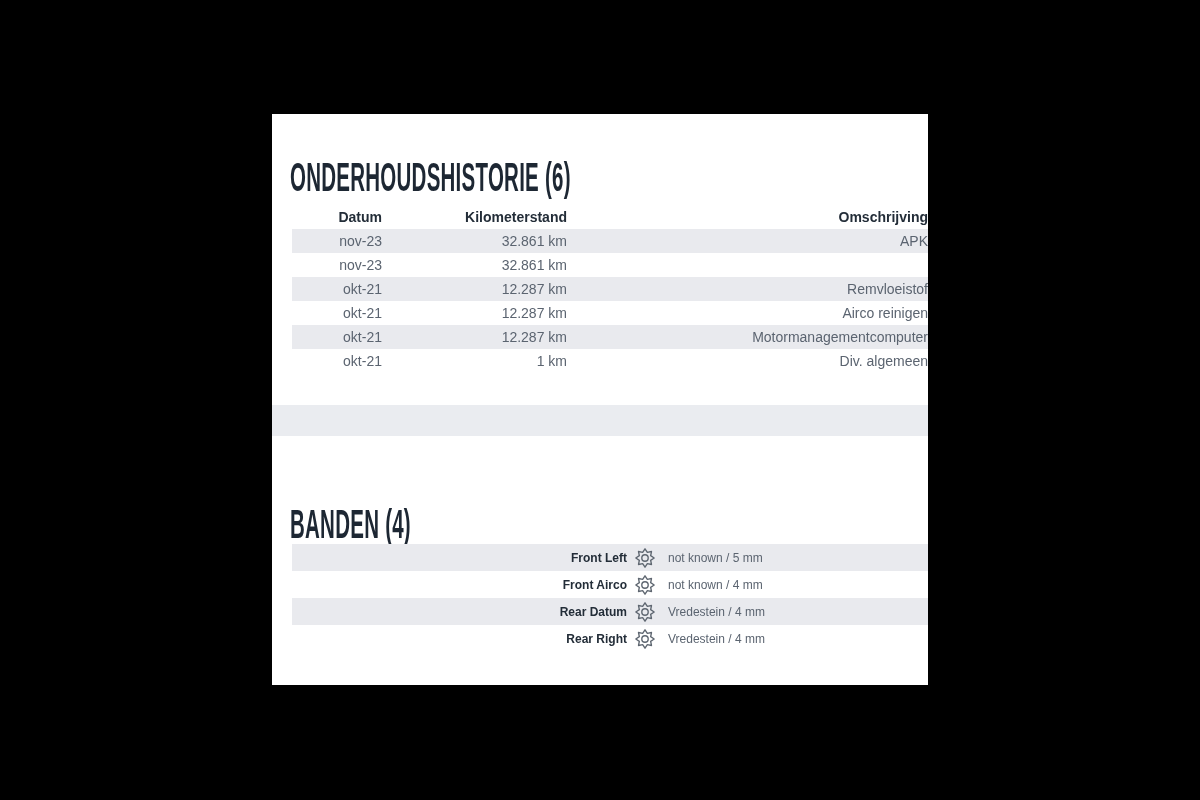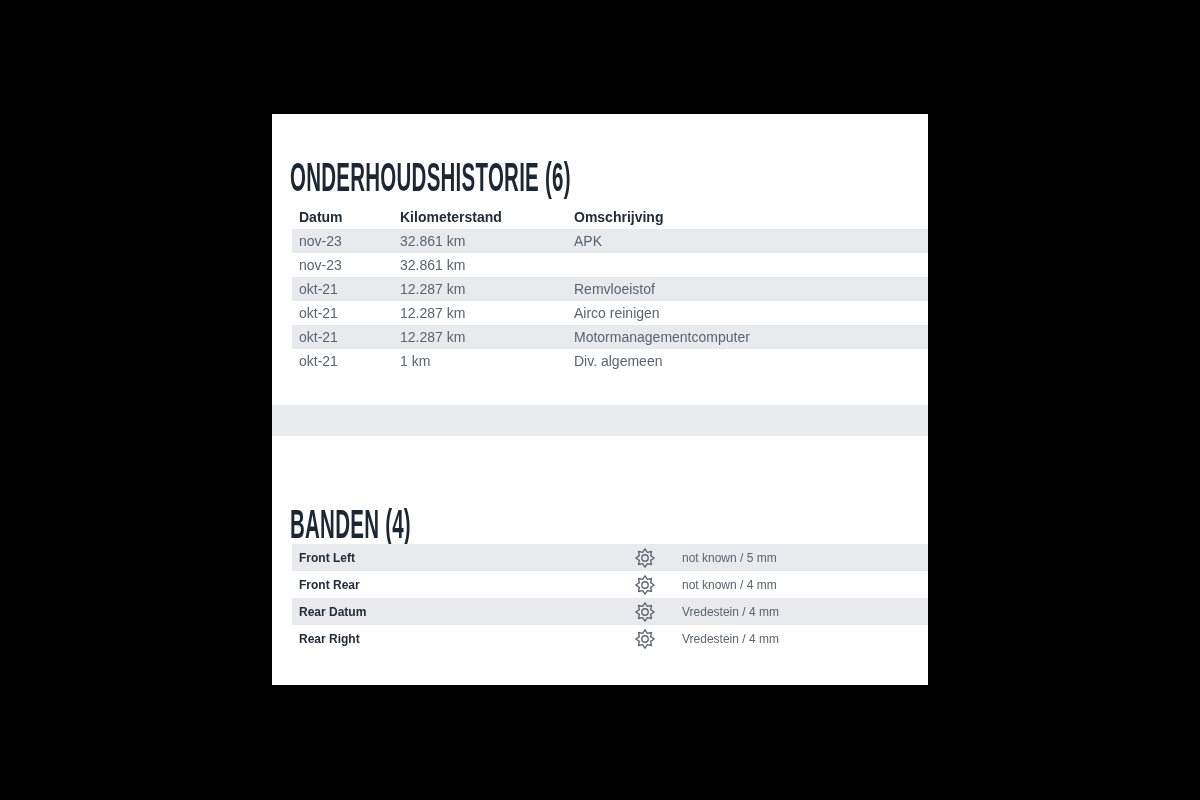--- a/index.html
+++ b/index.html
@@ -14,20 +14,21 @@
     font-family: "Liberation Sans", sans-serif;
     overflow: hidden;
   }
   .panel {
     position: absolute;
     left: 272px;
     top: 114px;
     width: 656px;
     height: 571px;
     background: var(--panel, #fff);
+    text-align: right;
   }
   .section-title {
     position: absolute;
     left: 18px;
     font-size: 41px;
     font-weight: 700;
     line-height: 40px;
     white-space: nowrap;
     transform: scaleX(0.5);
     transform-origin: 0 50%;
@@ -97,21 +98,21 @@
     height: 22px;
     flex: none;
     margin-left: 7px;
     color: var(--icon, #5f6771);
     display: flex;
     align-items: center;
     justify-content: center;
   }
   .gear svg { display: block; }
   .val {
-    margin-left: 26px;
+    margin-left: 12px;
     color: var(--body_text, #5b6470);
   }
 </style>
 </head>
 <body>
 
 <div class="panel">
 
   <h1 id="title-maintenance" class="section-title">ONDERHOUDSHISTORIE (6)</h1>
 
@@ -164,21 +165,21 @@
     <div class="pos">Front Left</div>
     <span class="gear">
       <svg viewBox="0 0 24 24" width="22" height="22" aria-hidden="true">
         <polygon points="12,2 14.56,5.81 19.07,4.93 18.19,9.44 22,12 18.19,14.56 19.07,19.07 14.56,18.19 12,22 9.44,18.19 4.93,19.07 5.81,14.56 2,12 5.81,9.44 4.93,4.93 9.44,5.81" fill="none" stroke="currentColor" stroke-width="1.5" stroke-linejoin="round"></polygon>
         <circle cx="12" cy="12" r="3.5" fill="none" stroke="currentColor" stroke-width="1.5"></circle>
       </svg>
     </span>
     <div class="val">not known / 5 mm</div>
   </div>
         <div class="tyrerow">
-    <div class="pos">Front Rear</div>
+    <div class="pos">Front Airco</div>
     <span class="gear">
       <svg viewBox="0 0 24 24" width="22" height="22" aria-hidden="true">
         <polygon points="12,2 14.56,5.81 19.07,4.93 18.19,9.44 22,12 18.19,14.56 19.07,19.07 14.56,18.19 12,22 9.44,18.19 4.93,19.07 5.81,14.56 2,12 5.81,9.44 4.93,4.93 9.44,5.81" fill="none" stroke="currentColor" stroke-width="1.5" stroke-linejoin="round"></polygon>
         <circle cx="12" cy="12" r="3.5" fill="none" stroke="currentColor" stroke-width="1.5"></circle>
       </svg>
     </span>
     <div class="val">not known / 4 mm</div>
   </div>
         <div class="tyrerow alt">
     <div class="pos">Rear Datum</div>

